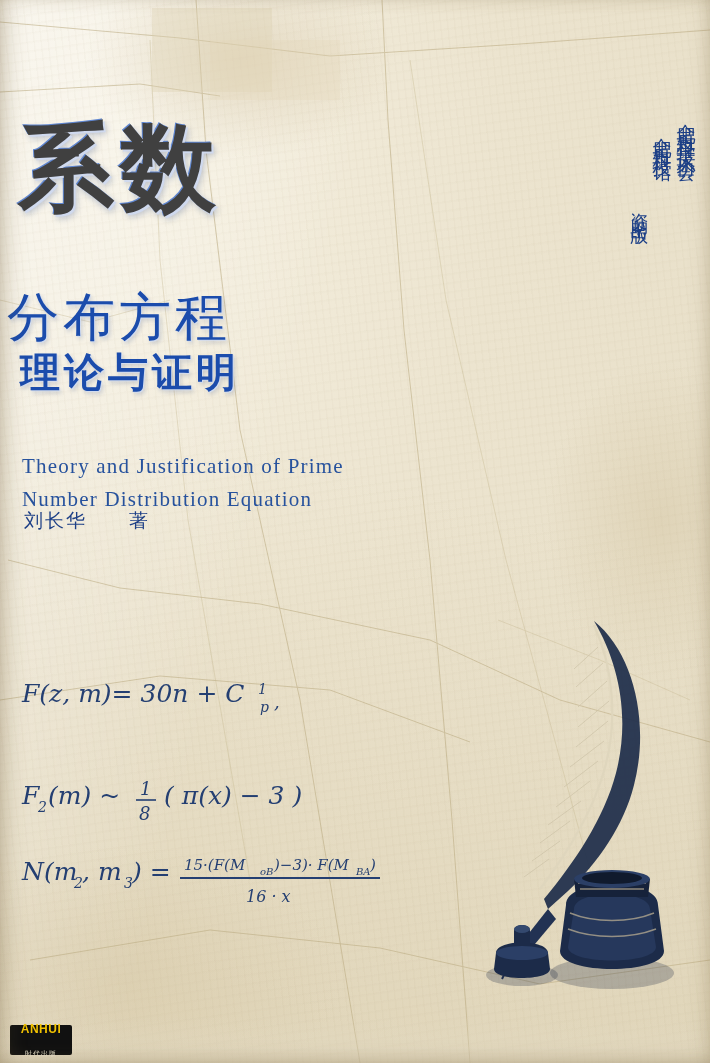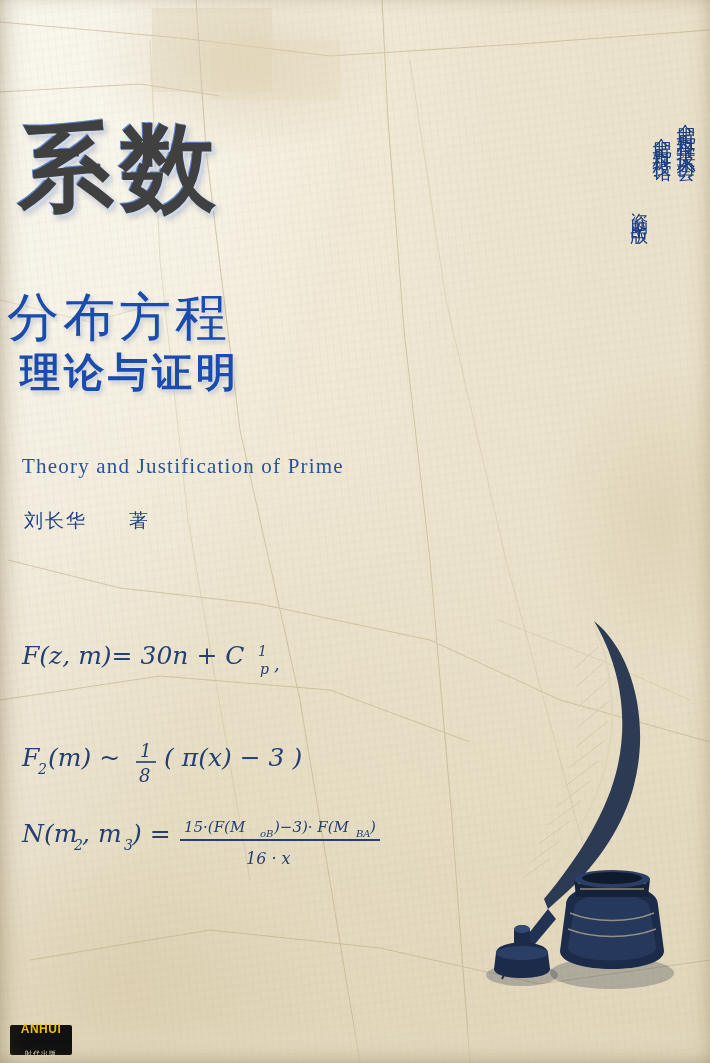--- a/index.html
+++ b/index.html
@@ -133,21 +133,21 @@
     color: #1c3f86;
     line-height: 1.05;
   }
   .vcol.c2 { margin-top: 14px; }
   .vcol.c3 { margin-top: 90px; font-size: 18px; }
 
   
   .formulas {
     position: absolute;
     left: 8px;
-    top: 626px;
+    top: 664px;
     width: 420px;
     height: 280px;
   }
   .formulas svg { display:block; }
 
   
   .illustration {
     position: absolute;
     right: 12px;
     bottom: 60px;
@@ -240,20 +240,21 @@
       <rect x="210" y="40" width="130" height="60" fill="#e3d8ba" opacity="0.3"></rect>
     </svg>
   </div>
 
   <div class="title-main">系数</div>
   <div class="title-sub1">分布方程</div>
   <div class="title-sub2">理论与证明</div>
 
   <div class="title-en">
     <div>Theory and Justification of Prime</div>
+    <div>Number Distribution Equation</div>
   </div>
 
   <div class="author-line">
     <span>刘长华</span>
     <span class="word-gap"></span>
     <span>著</span>
   </div>
 
   <div class="sponsor">
     <div class="vcol c1">合肥市科学技术协会</div>

